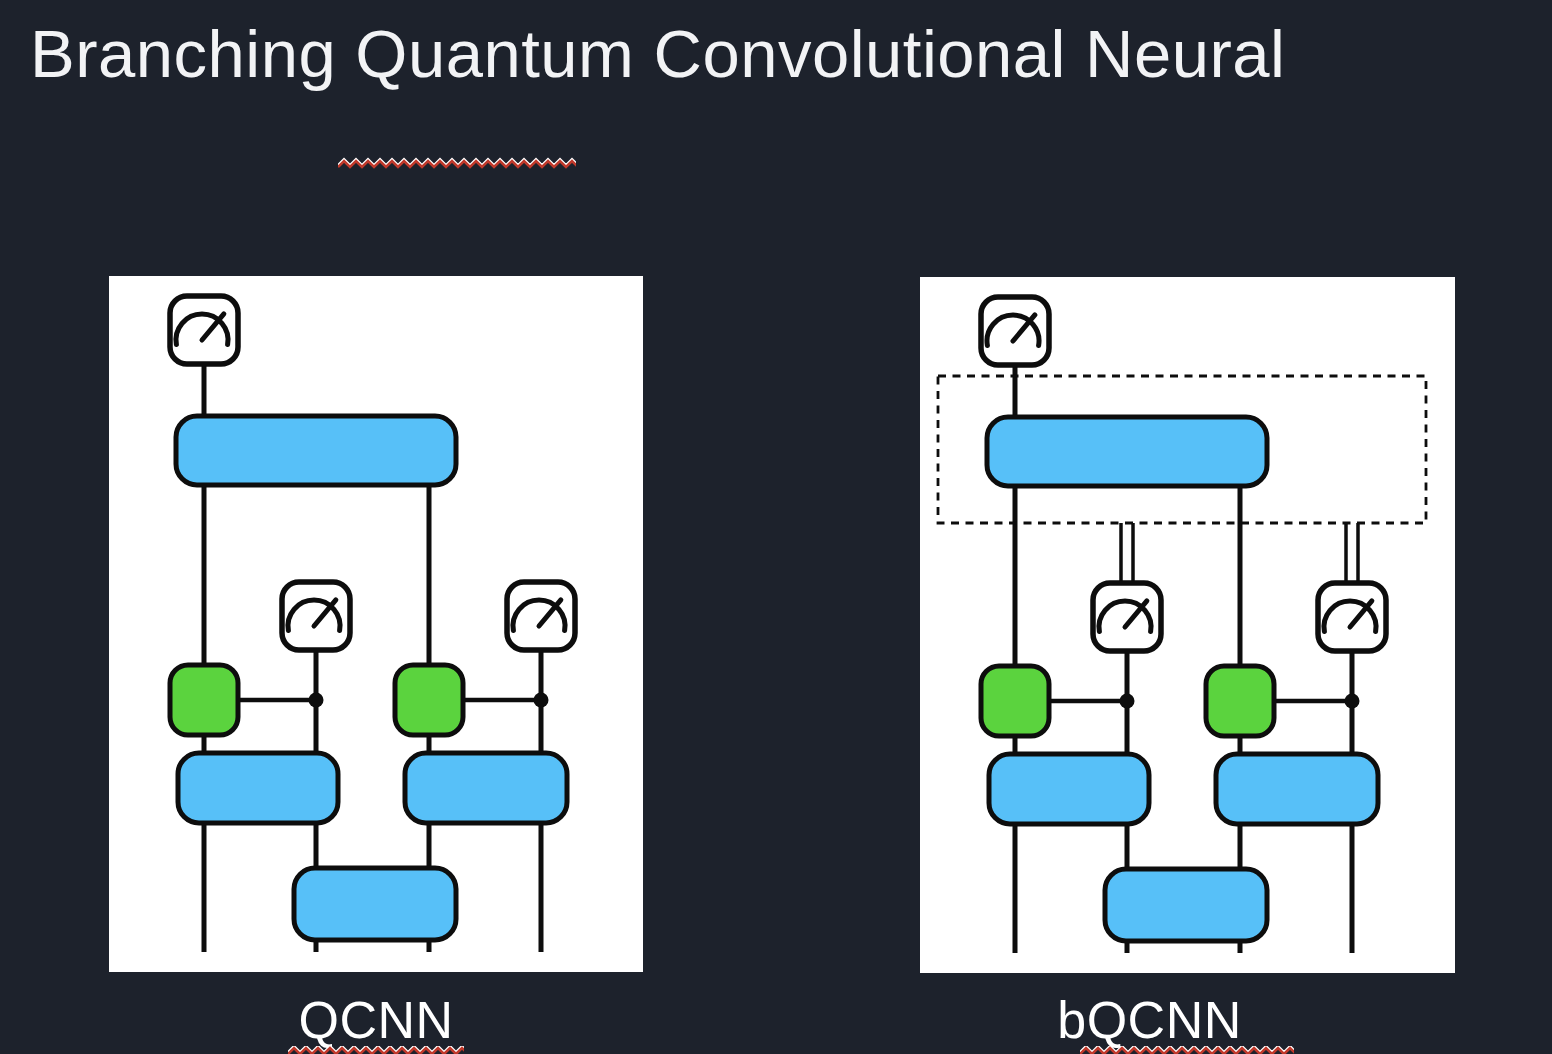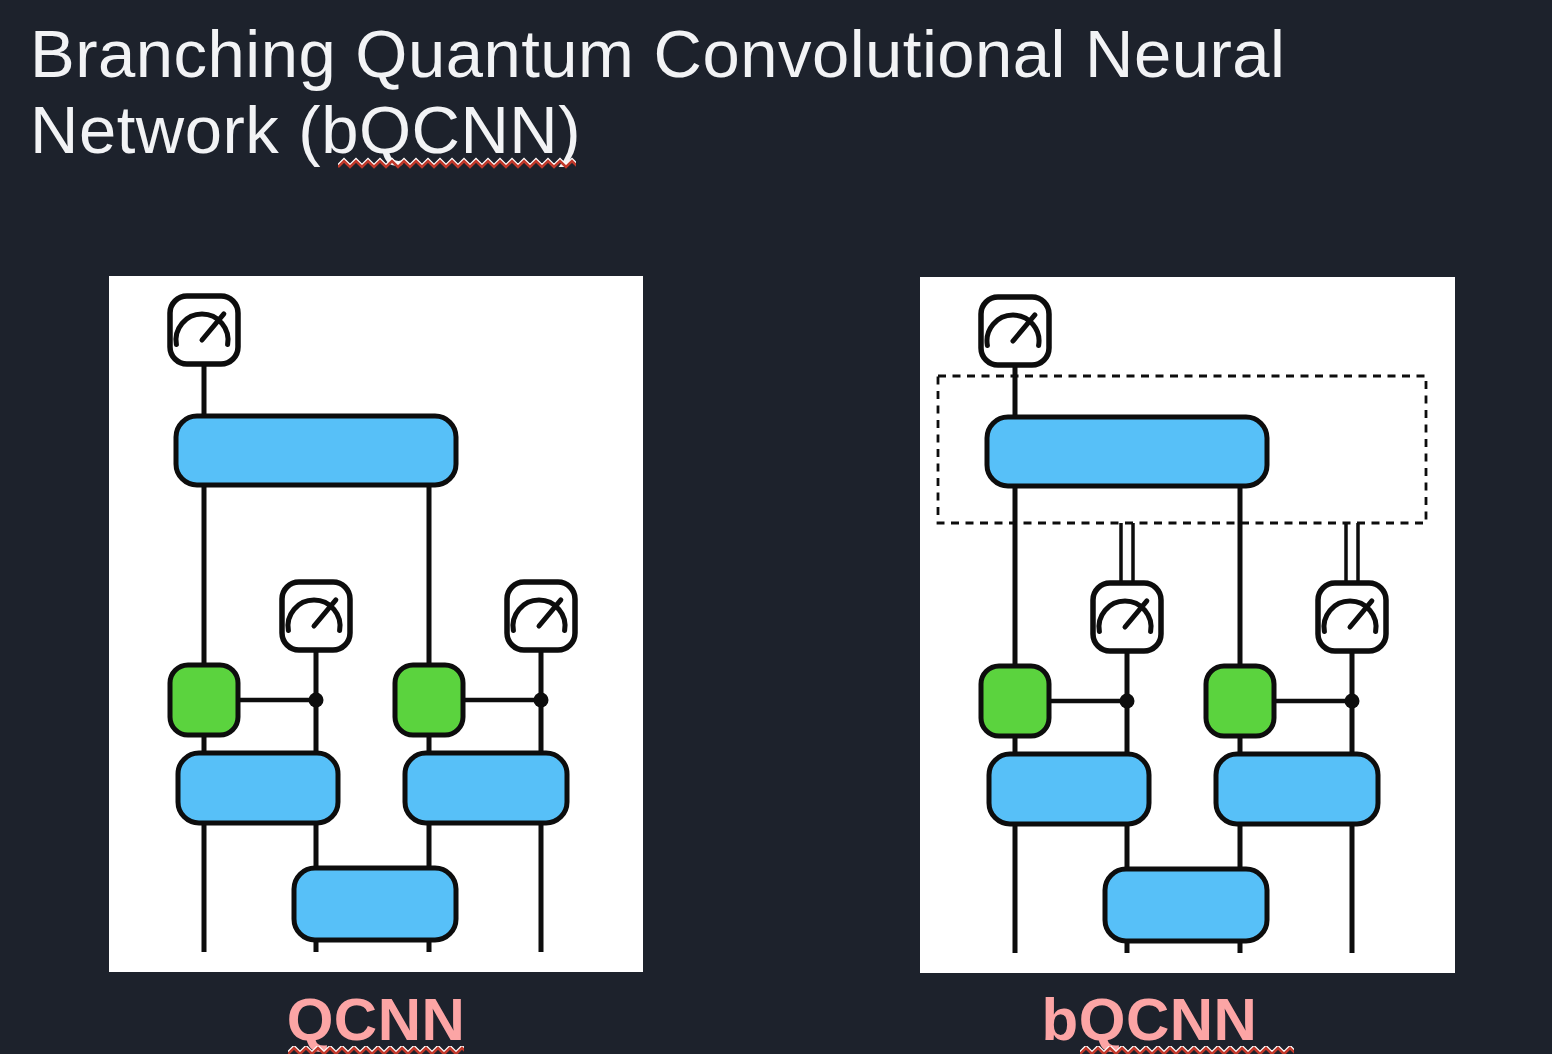--- a/index.html
+++ b/index.html
@@ -18,33 +18,32 @@
     font-size:67px;font-weight:300;line-height:76px;
     letter-spacing:0.5px;
   }
   .title-squiggle{position:absolute;left:338px;top:157px;}
   .panel{
     position:absolute;background:#ffffff;
   }
   .panel svg{display:block;}
   .caption{
     position:absolute;
-    color:#fca5a5;font-weight:bold;font-size:60px;line-height:64px;
+    color:#ffffff;font-weight:normal;font-size:52px;line-height:64px;
     text-align:center;letter-spacing:0.5px;
   }
   .caption-squiggle{position:absolute;}
 </style>
 </head>
 <body>
 
 <div class="slide">
 
   <div class="title">
     <div>Branching Quantum Convolutional Neural</div>
-    <div>Network (bQCNN)</div>
   </div>
   <svg class="title-squiggle" id="sq-title" width="238" height="12">
       <path d="M0 8 L6 2 L12 8 L18 2 L24 8 L30 2 L36 8 L42 2 L48 8 L54 2 L60 8 L66 2 L72 8 L78 2 L84 8 L90 2 L96 8 L102 2 L108 8 L114 2 L120 8 L126 2 L132 8 L138 2 L144 8 L150 2 L156 8 L162 2 L168 8 L174 2 L180 8 L186 2 L192 8 L198 2 L204 8 L210 2 L216 8 L222 2 L228 8 L234 2 L240 8" fill="none" stroke="#ffffff" stroke-width="2.2"></path>
       <path d="M0 10 L6 4 L12 10 L18 4 L24 10 L30 4 L36 10 L42 4 L48 10 L54 4 L60 10 L66 4 L72 10 L78 4 L84 10 L90 4 L96 10 L102 4 L108 10 L114 4 L120 10 L126 4 L132 10 L138 4 L144 10 L150 4 L156 10 L162 4 L168 10 L174 4 L180 10 L186 4 L192 10 L198 4 L204 10 L210 4 L216 10 L222 4 L228 10 L234 4 L240 10" fill="none" stroke="#c0392b" stroke-width="2.6"></path>
     </svg>
 
   <div class="panel" id="panel-qcnn" style="left: 109px; top: 276px; width: 534px; height: 696px;">
     <svg id="svg-qcnn" width="534" height="696" viewBox="0 0 534 696">
         <line x1="95" y1="88" x2="95" y2="676" stroke="#0d0d0d" stroke-width="5"></line>
         <line x1="207" y1="374" x2="207" y2="676" stroke="#0d0d0d" stroke-width="5"></line>

